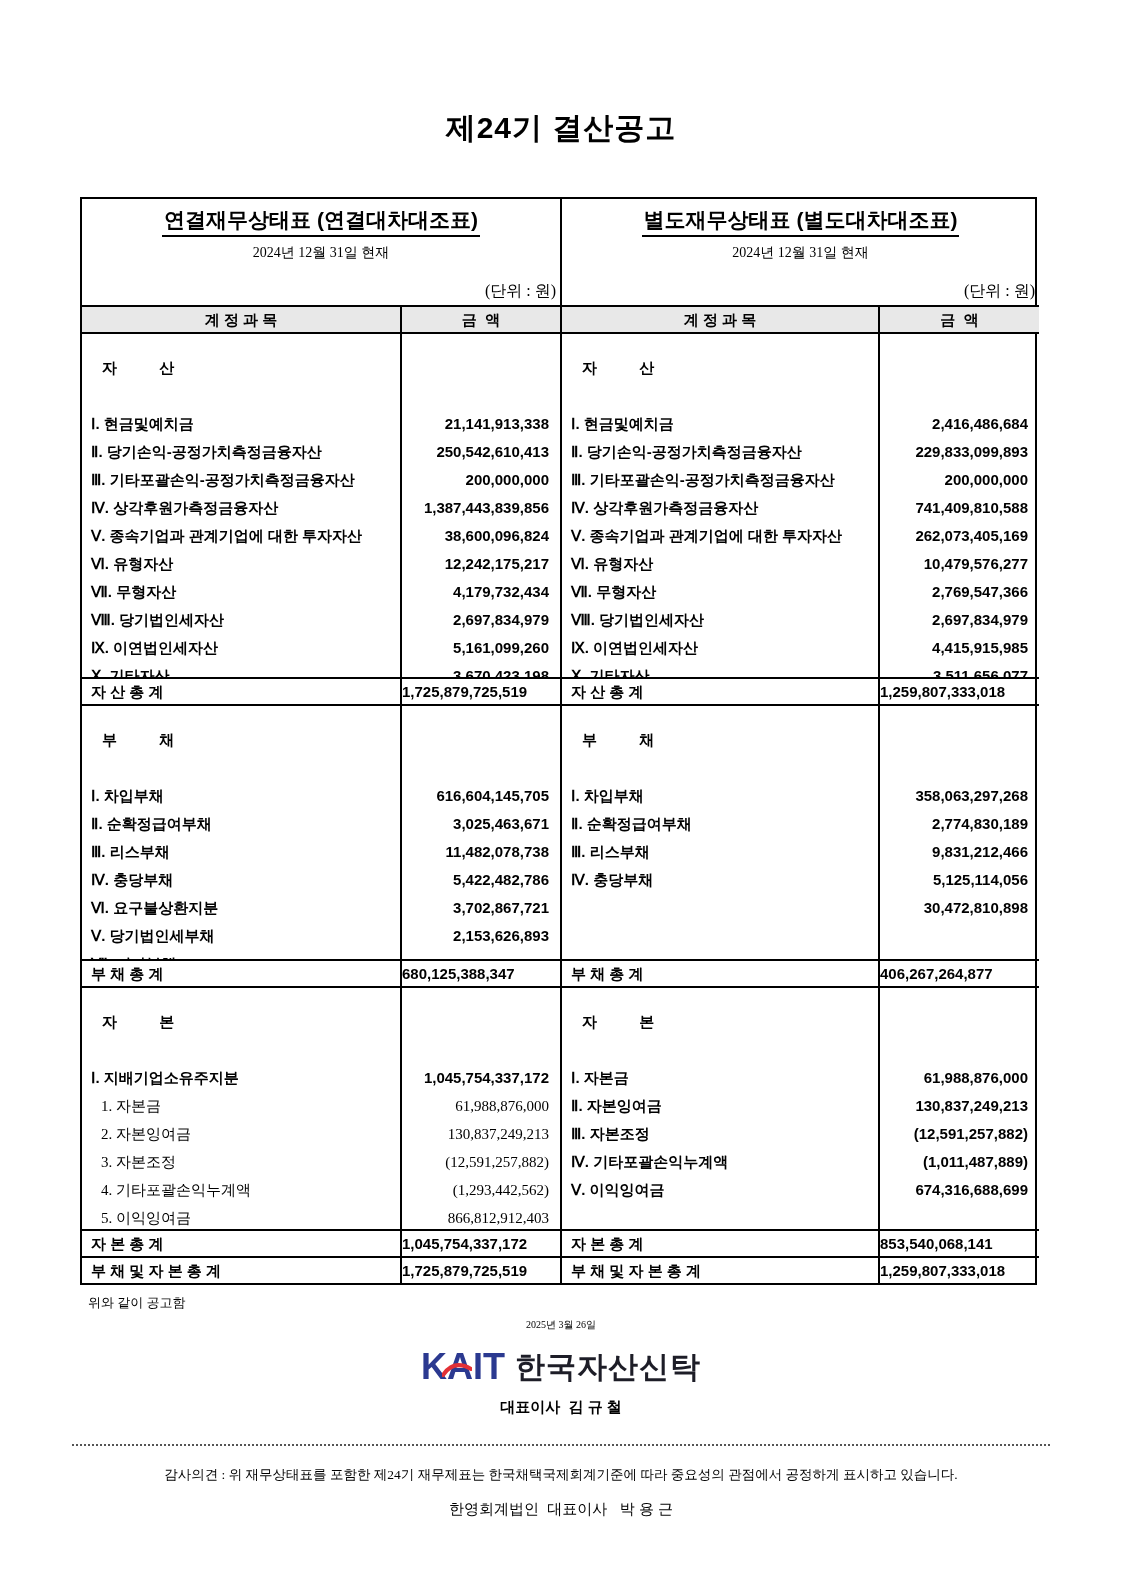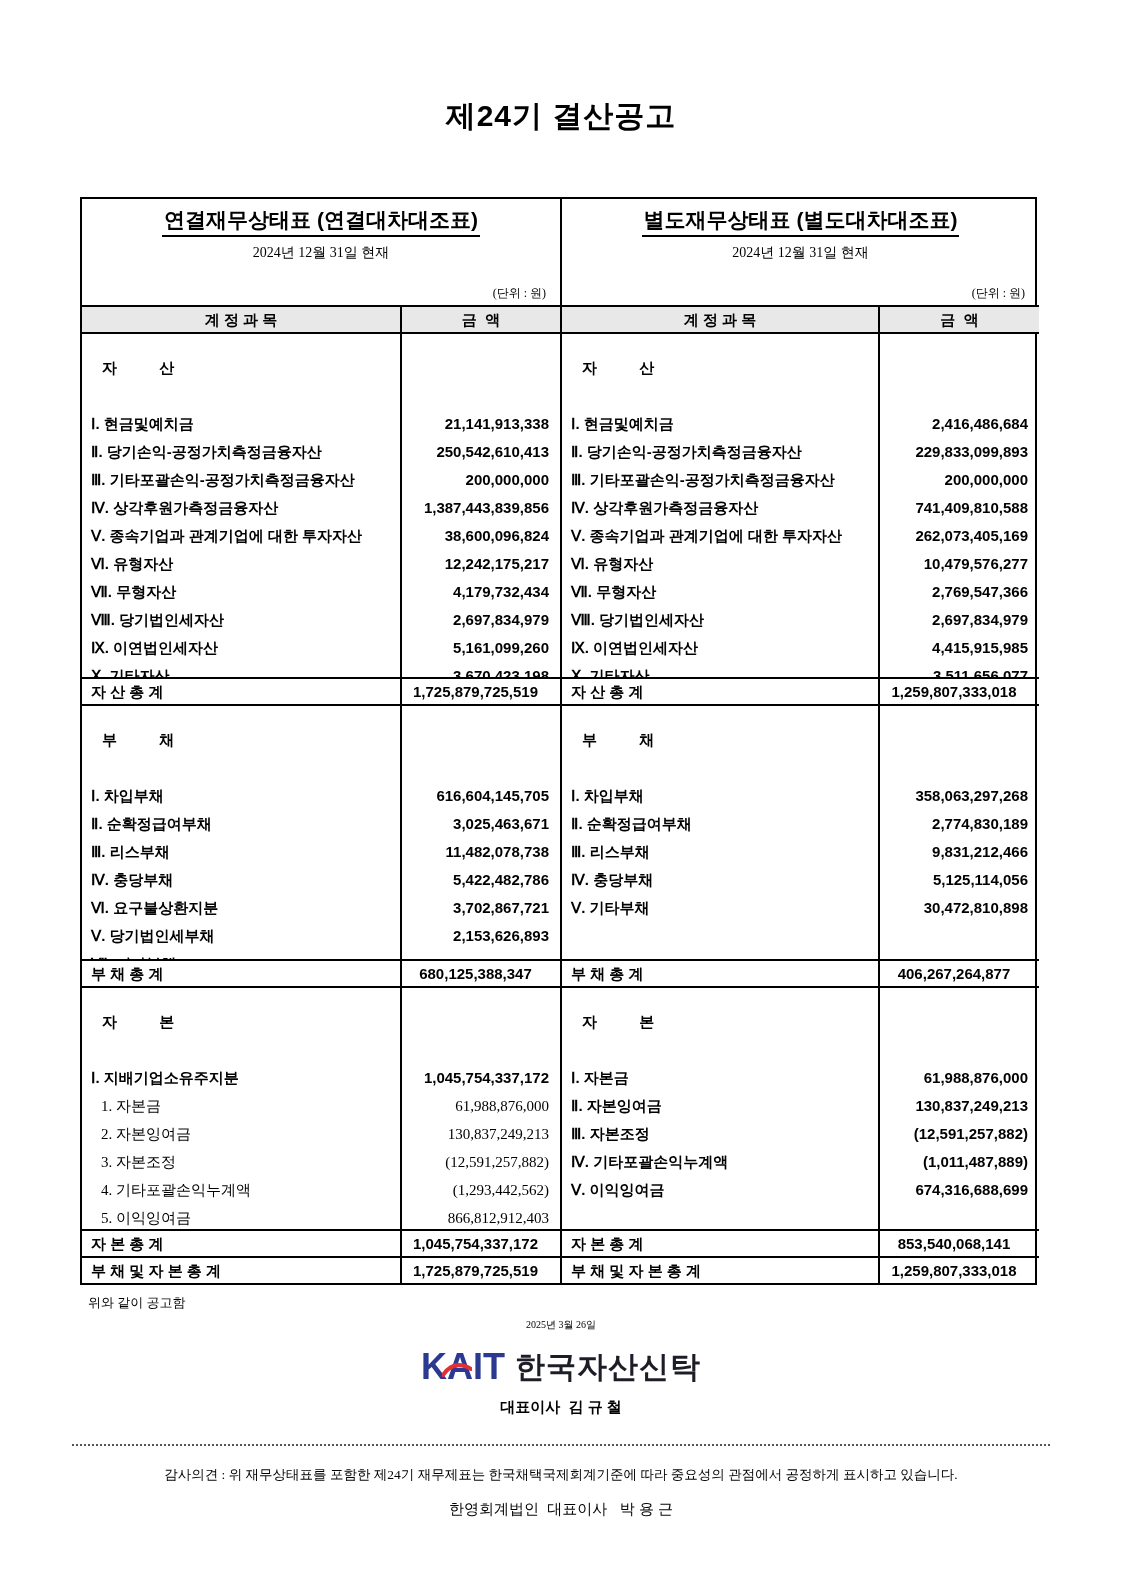--- a/index.html
+++ b/index.html
@@ -1,58 +1,58 @@
 <!DOCTYPE html>
 <html><head>
 <meta charset="utf-8">
 <style>
   * { margin:0; padding:0; box-sizing:border-box; }
   html,body { width:1122px; height:1587px; background:#ffffff; position:relative;
               font-family:"Liberation Sans", sans-serif; color:#000; }
   .abs { position:absolute; }
 
   
-  .page-title { top:96px; left:0; width:1122px; text-align:center;
+  .page-title { top:108px; left:0; width:1122px; text-align:center;
     font-size:30px; font-weight:900; letter-spacing:1px;
     font-family:"Liberation Sans", sans-serif; }
 
   
   .fs-table { top:197px; left:80px; width:957px;
     display:grid; grid-template-columns:318px 160px 318px 161px;
     grid-template-rows:106px 27px 345px 27px 255px 27px 243px 27px 27px;
     border:2px solid #000; background:#fff; }
   .cell { position:relative; overflow:hidden; }
   .bl { border-left:2px solid #000; }
   .bt { border-top:2px solid #000; }
   .span2 { grid-column:span 2; }
 
   
   .stmt-head { display:flex; flex-direction:column; align-items:center; padding-top:7px; }
   .stmt-title { font-size:21px; font-weight:bold; border-bottom:2px solid #000;
     padding:0 2px 1px 2px; white-space:pre; }
   .stmt-date { font-family:"Liberation Serif", serif; font-size:14px; margin-top:7px; white-space:pre; }
-  .unit { position:absolute; right:14px; bottom:3px; font-family:"Liberation Serif", serif;
-    font-size:12px; white-space:pre; }
+  .unit { position:absolute; right:4px; bottom:3px; font-family:"Liberation Serif", serif;
+    font-size:16px; white-space:pre; }
 
   
   .col-head { background:#e8e8e8; text-align:center; font-weight:bold; font-size:15px;
     line-height:25px; white-space:pre; }
 
   
   .line { height:28px; line-height:28px; white-space:pre; font-size:15px; }
   .pad-top { padding-top:20px; }
   .sec-head { font-weight:bold; padding-left:20px; letter-spacing:1px; }
   .lab { font-weight:bold; padding-left:9px; }
   .amt { font-weight:bold; text-align:right; padding-right:11px; }
   .sub { font-family:"Liberation Serif", serif; font-weight:normal; }
   .lab.sub { padding-left:19px; }
 
   
   .tot-lab { font-weight:bold; font-size:15px; line-height:25px; padding-left:9px; white-space:pre; }
-  .tot-amt { font-weight:bold; font-size:15px; line-height:25px; text-align:center; padding-right:11px; white-space:pre; }
+  .tot-amt { font-weight:bold; font-size:15px; line-height:25px; text-align:left; padding-right:11px; white-space:pre; }
 
   
   .announce { top:1294px; left:88px; font-family:"Liberation Serif", serif; font-size:13px; white-space:pre; }
   .pub-date { top:1318px; left:0; width:1122px; text-align:center;
     font-family:"Liberation Serif", serif; font-size:10px; white-space:pre; }
   .logo-row { top:1346px; left:0; width:1122px; display:flex; justify-content:center;
     align-items:center; gap:10px; height:42px; }
   .logo-kait { font-size:36px; font-weight:900; color:#2b3990; letter-spacing:0px;
     position:relative; line-height:40px; }
   .logo-swoosh { position:absolute; left:21px; top:14px; width:30px; height:16px; }
@@ -170,21 +170,20 @@
       <div class="line amt">2,153,626,893</div>
       <div class="line amt">37,734,722,833</div>
     </div>
     <div class="cell pad-top bl bt">
       <div class="line sec-head">부        채</div>
       <div class="line"></div>
       <div class="line lab">Ⅰ. 차입부채</div>
       <div class="line lab">Ⅱ. 순확정급여부채</div>
       <div class="line lab">Ⅲ. 리스부채</div>
       <div class="line lab">Ⅳ. 충당부채</div>
-      <div class="line lab">Ⅴ. 기타부채</div>
     </div>
     <div class="cell pad-top bl bt">
       <div class="line"></div>
       <div class="line"></div>
       <div class="line amt">358,063,297,268</div>
       <div class="line amt">2,774,830,189</div>
       <div class="line amt">9,831,212,466</div>
       <div class="line amt">5,125,114,056</div>
       <div class="line amt">30,472,810,898</div>
     </div>

